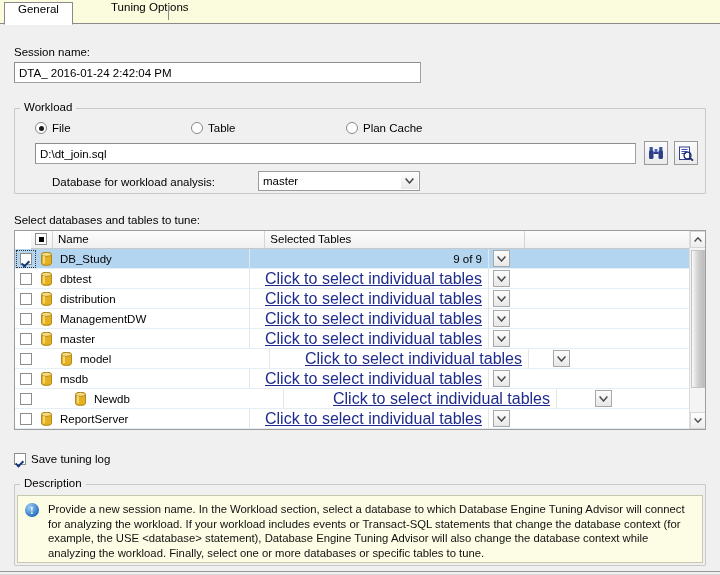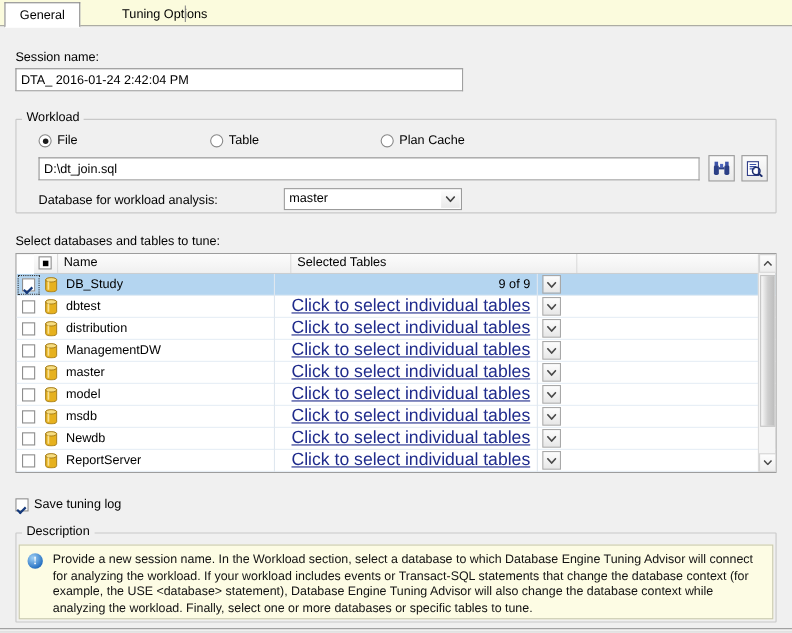--- a/index.html
+++ b/index.html
@@ -15,21 +15,21 @@
 
   
   #tabstrip {
     position: absolute; left: 0; top: 0; width: 720px; height: 24px;
     background: #fbfbdd;
     border-bottom: 1px solid #8a8a8a;
   }
   .tab {
     position: absolute; top: 1px; height: 23px;
     padding: 0 13px;
-    display: flex; align-items: center;
+    display: flex; align-items: flex-start;
     font-size: 11.5px;
     white-space: nowrap;
     cursor: default;
   }
   .tab.active {
     background: #ffffff;
     border-left: 1px solid #8a8a8a;
     border-right: 1px solid #8a8a8a;
     border-top: 1px solid #8a8a8a;
     border-bottom: 1px solid #ffffff;
@@ -291,21 +291,21 @@
     <svg width="16" height="15" viewBox="0 0 16 15">
       <rect x="1.5" y="1" width="10" height="12.5" fill="#ffffff" stroke="#33408a" stroke-width="1"></rect>
       <line x1="3.5" y1="3.5" x2="9.5" y2="3.5" stroke="#3b52a8" stroke-width="1"></line>
       <line x1="3.5" y1="5.5" x2="9.5" y2="5.5" stroke="#3b52a8" stroke-width="1"></line>
       <line x1="3.5" y1="7.5" x2="8" y2="7.5" stroke="#3b52a8" stroke-width="1"></line>
       <circle cx="9.5" cy="9.5" r="3.4" fill="none" stroke="#1c2d6e" stroke-width="1.4"></circle>
       <line x1="12" y1="12" x2="15" y2="14.6" stroke="#1c2d6e" stroke-width="1.8"></line>
     </svg>
   </div>
 
-  <div class="lbl" style="left:35px; top:152px;">Database for workload analysis:</div>
+  <div class="lbl" style="left:52px; top:152px;">Database for workload analysis:</div>
   <div class="combo" style="left:258px; top:147px; width:162px; height:20px;">
     <span>master</span>
     <span class="arrowbox">
       <svg width="9" height="6" viewBox="0 0 9 6">
         <path d="M0.6 0.6 L4.5 5 L8.4 0.6" fill="none" stroke="#444" stroke-width="1.5"></path>
       </svg>
     </span>
   </div>
 
   <div class="lbl" style="left:14px; top:190px;">Select databases and tables to tune:</div>
@@ -429,21 +429,21 @@
           </div>
           <div class="cell-tables">
             <span class="tbl-link">Click to select individual tables</span>
           </div>
           <div class="cell-drop">
             <svg width="9" height="6" viewBox="0 0 9 6">
               <path d="M0.6 0.6 L4.5 5 L8.4 0.6" fill="none" stroke="#4a4a4a" stroke-width="1.5"></path>
             </svg>
           </div>
         </div>
-        <div class="grid-row" style="top: 118px;">
+        <div class="grid-row" style="top: 118px; gap: 20px;">
           <div class="cell-check">
             <span class="cbox"></span>
           </div>
           <div class="cell-name">
             <svg class="dbicon" viewBox="0 0 13 14">
               <ellipse cx="6.5" cy="2.4" rx="5" ry="2" fill="#f4d25c" stroke="#a8801a" stroke-width="0.9"></ellipse>
               <path d="M1.5 2.4 L1.5 11.4 A5 2 0 0 0 11.5 11.4 L11.5 2.4" fill="#e6b11e" stroke="#a8801a" stroke-width="0.9"></path>
               <ellipse cx="6.5" cy="2.4" rx="5" ry="2" fill="#f7dd80" stroke="#a8801a" stroke-width="0.9"></ellipse>
               <rect x="3.2" y="3.8" width="1.6" height="7.6" fill="#fdf0b8" opacity="0.75"></rect>
             </svg>
@@ -473,21 +473,21 @@
           </div>
           <div class="cell-tables">
             <span class="tbl-link">Click to select individual tables</span>
           </div>
           <div class="cell-drop">
             <svg width="9" height="6" viewBox="0 0 9 6">
               <path d="M0.6 0.6 L4.5 5 L8.4 0.6" fill="none" stroke="#4a4a4a" stroke-width="1.5"></path>
             </svg>
           </div>
         </div>
-        <div class="grid-row" style="top: 158px;">
+        <div class="grid-row" style="top: 158px; gap: 34px;">
           <div class="cell-check">
             <span class="cbox"></span>
           </div>
           <div class="cell-name">
             <svg class="dbicon" viewBox="0 0 13 14">
               <ellipse cx="6.5" cy="2.4" rx="5" ry="2" fill="#f4d25c" stroke="#a8801a" stroke-width="0.9"></ellipse>
               <path d="M1.5 2.4 L1.5 11.4 A5 2 0 0 0 11.5 11.4 L11.5 2.4" fill="#e6b11e" stroke="#a8801a" stroke-width="0.9"></path>
               <ellipse cx="6.5" cy="2.4" rx="5" ry="2" fill="#f7dd80" stroke="#a8801a" stroke-width="0.9"></ellipse>
               <rect x="3.2" y="3.8" width="1.6" height="7.6" fill="#fdf0b8" opacity="0.75"></rect>
             </svg>

